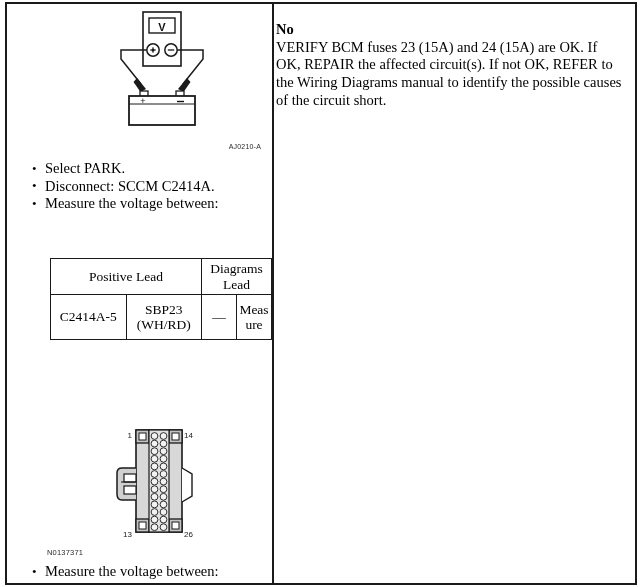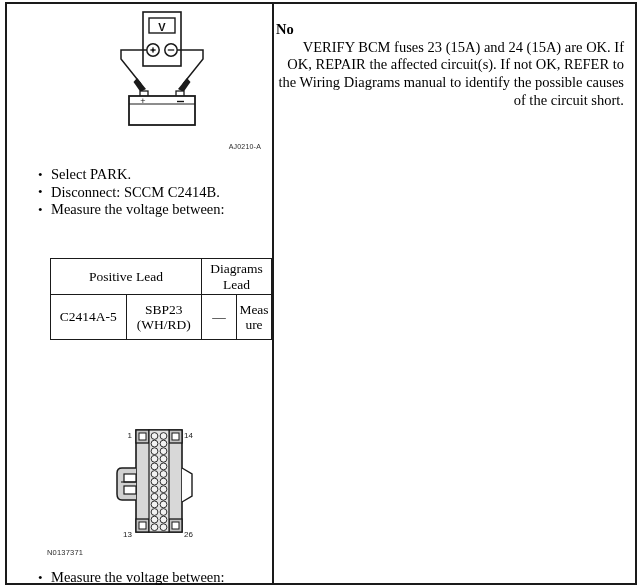--- a/index.html
+++ b/index.html
@@ -67,21 +67,21 @@
     top: 139px;
     font-family: "Liberation Sans", sans-serif;
     font-size: 7px;
     letter-spacing: 0.2px;
     color: #2b2b2b;
   }
 
   
   ul.steps {
     position: absolute;
-    margin: 8px;
+    margin: 2px;
     padding: 0 0 0 36px;
     list-style: none;
     font-size: 14.5px;
     line-height: 17.6px;
   }
   ul.steps li {
     position: relative;
     padding-left: 0;
     white-space: nowrap;
   }
@@ -158,21 +158,21 @@
     font-size: 14.5px;
     font-weight: bold;
     line-height: 17.5px;
     margin: 0 0 0 0;
   }
   .answer-body {
     font-size: 14.5px;
     line-height: 17.8px;
     margin: 0;
     width: 348px;
-    text-align: right;
+    text-align: left;
   }
 </style>
 </head>
 <body>
 
 <div class="page">
 
   <div class="frame"></div>
   <div class="col-divider"></div>
 
@@ -208,21 +208,21 @@
         <path x1="0" d="M62 91.5 h7" stroke="#111111" stroke-width="1.4"></path>
       </svg>
       <div class="fig-id">AJ0210-A</div>
     </div>
 
     <ul class="steps steps-top">
       <li>
         <span>Select PARK.</span>
       </li>
       <li>
-        <span>Disconnect: SCCM C2414B.</span>
+        <span>Disconnect: SCCM C2414A.</span>
       </li>
       <li>
         <span>Measure the </span><b>voltage</b><span> between:</span>
       </li>
     </ul>
 
     <table class="meas-table">
       <tbody>
         <tr class="hdr-group">
           <td class="c-pin1" colspan="2">Positive Lead</td>

